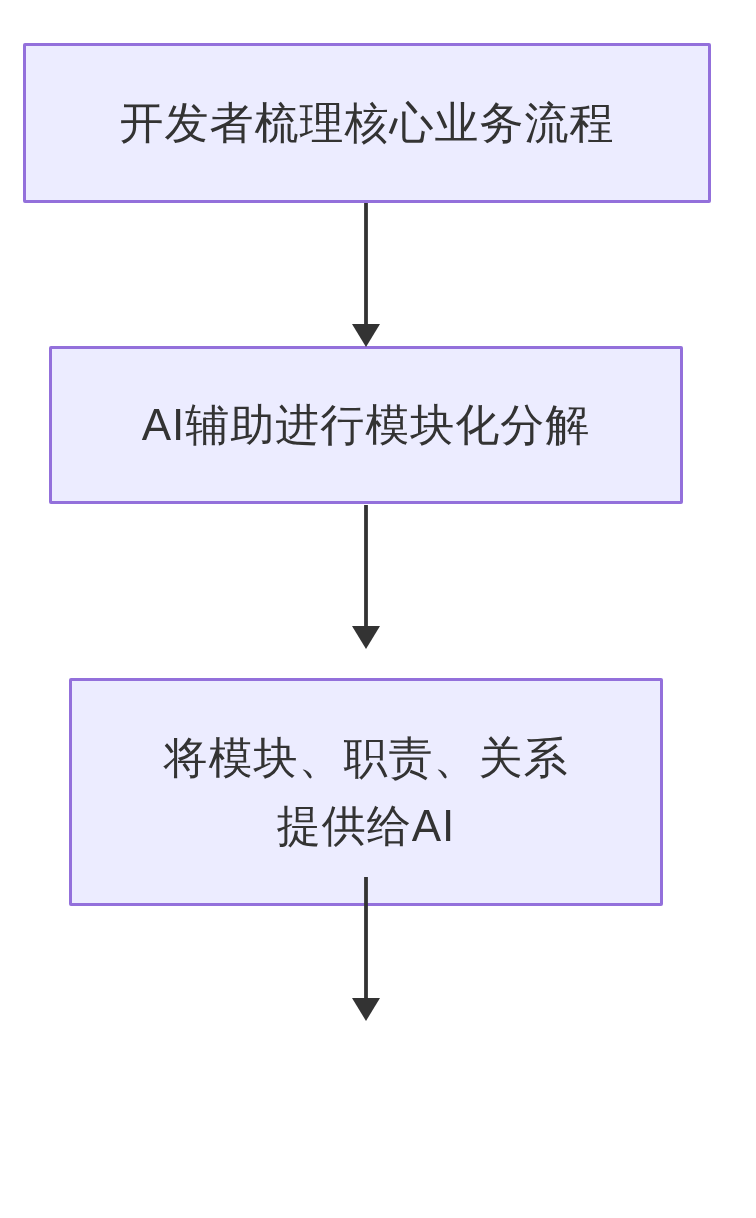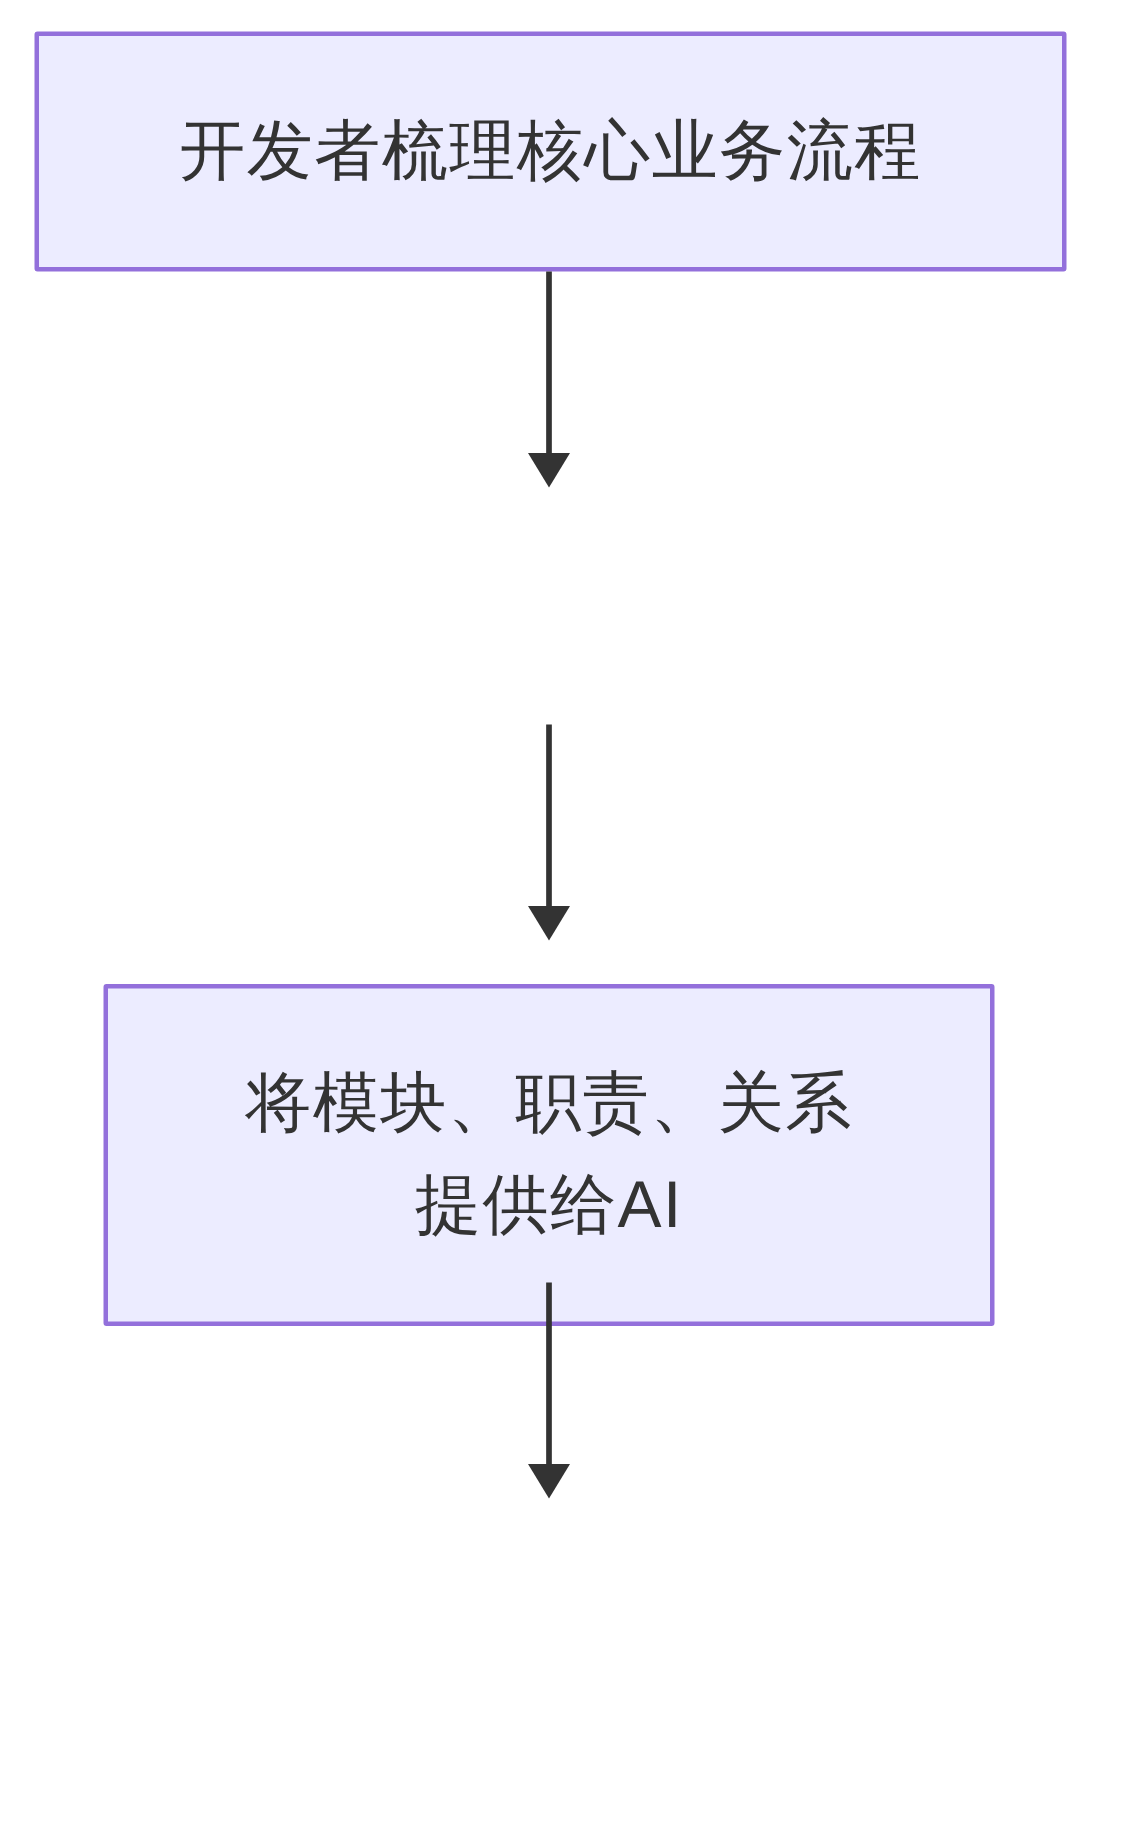--- a/index.html
+++ b/index.html
@@ -7,20 +7,21 @@
     padding: 0;
     background: var(--background, #FFFFFF);
   }
   .canvas {
     position: relative;
     width: 756px;
     height: 1018px;
     background: var(--background, #FFFFFF);
     font-family: "Liberation Sans", sans-serif;
     overflow: hidden;
+    margin-top: 22px;
   }
   .node {
     position: absolute;
     box-sizing: border-box;
     background: var(--node-fill, #ECECFF);
     border: 3px solid var(--node-stroke, #9370DB);
     border-radius: 2px;
     display: flex;
     align-items: center;
     justify-content: center;
@@ -59,20 +60,23 @@
 </style>
 </head>
 <body>
 
 <div class="canvas">
 
   <div class="node" id="node-1">
     <span class="node-label">开发者梳理核心业务流程</span>
   </div>
 
+  <div class="node" id="node-2">
+    <span class="node-label">AI辅助进行模块化分解</span>
+  </div>
 
   <div class="node" id="node-3">
     <span class="node-label">将模块、职责、关系
 提供给AI</span>
   </div>
 
 
   <svg class="edge-layer" viewBox="0 0 756 1218" aria-hidden="true">
     <g>
       <line class="arrow-shaft" x1="366" y1="181" x2="366" y2="305"></line>

